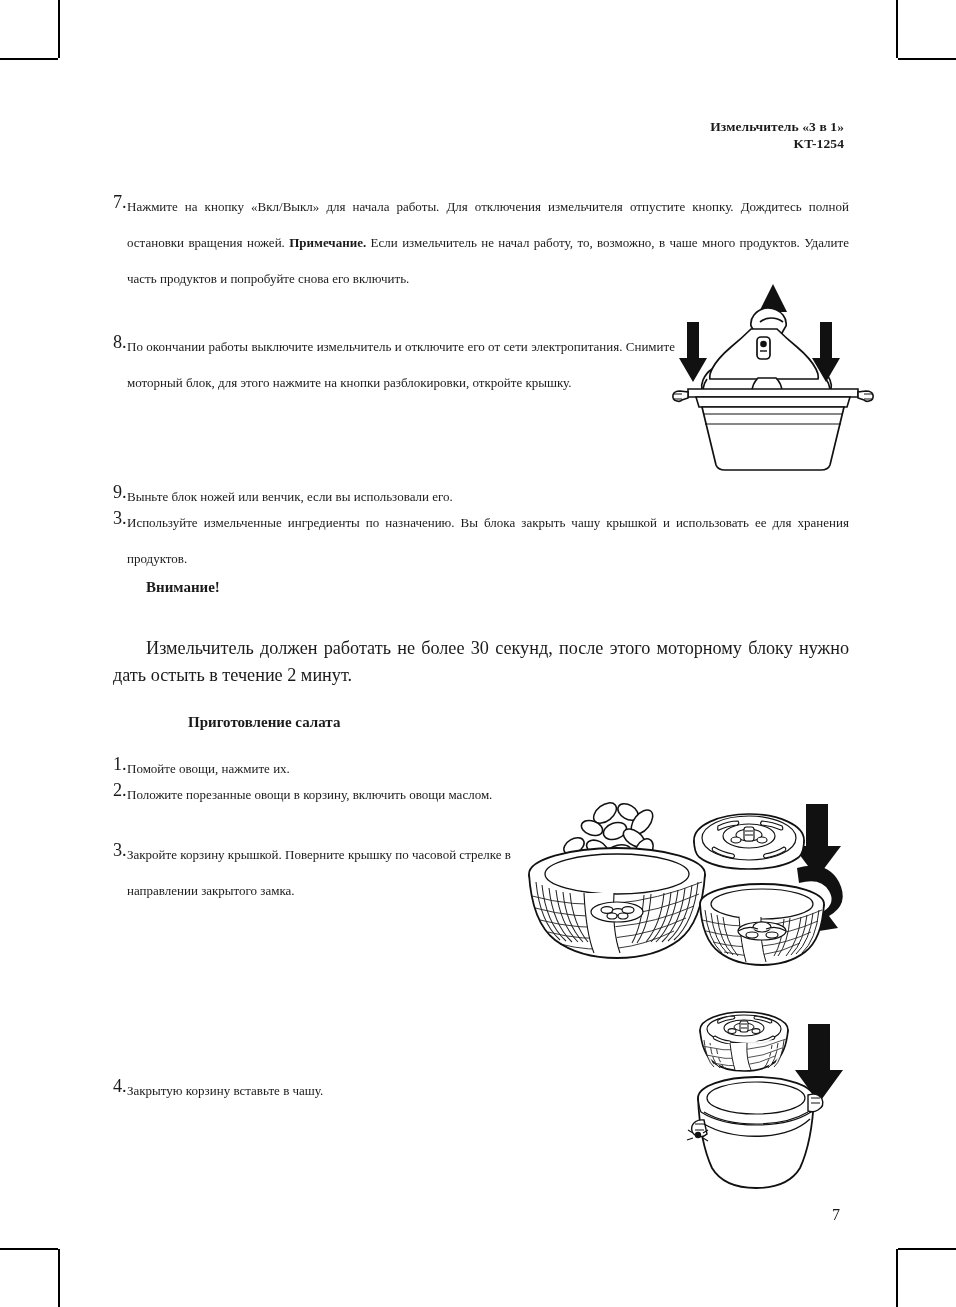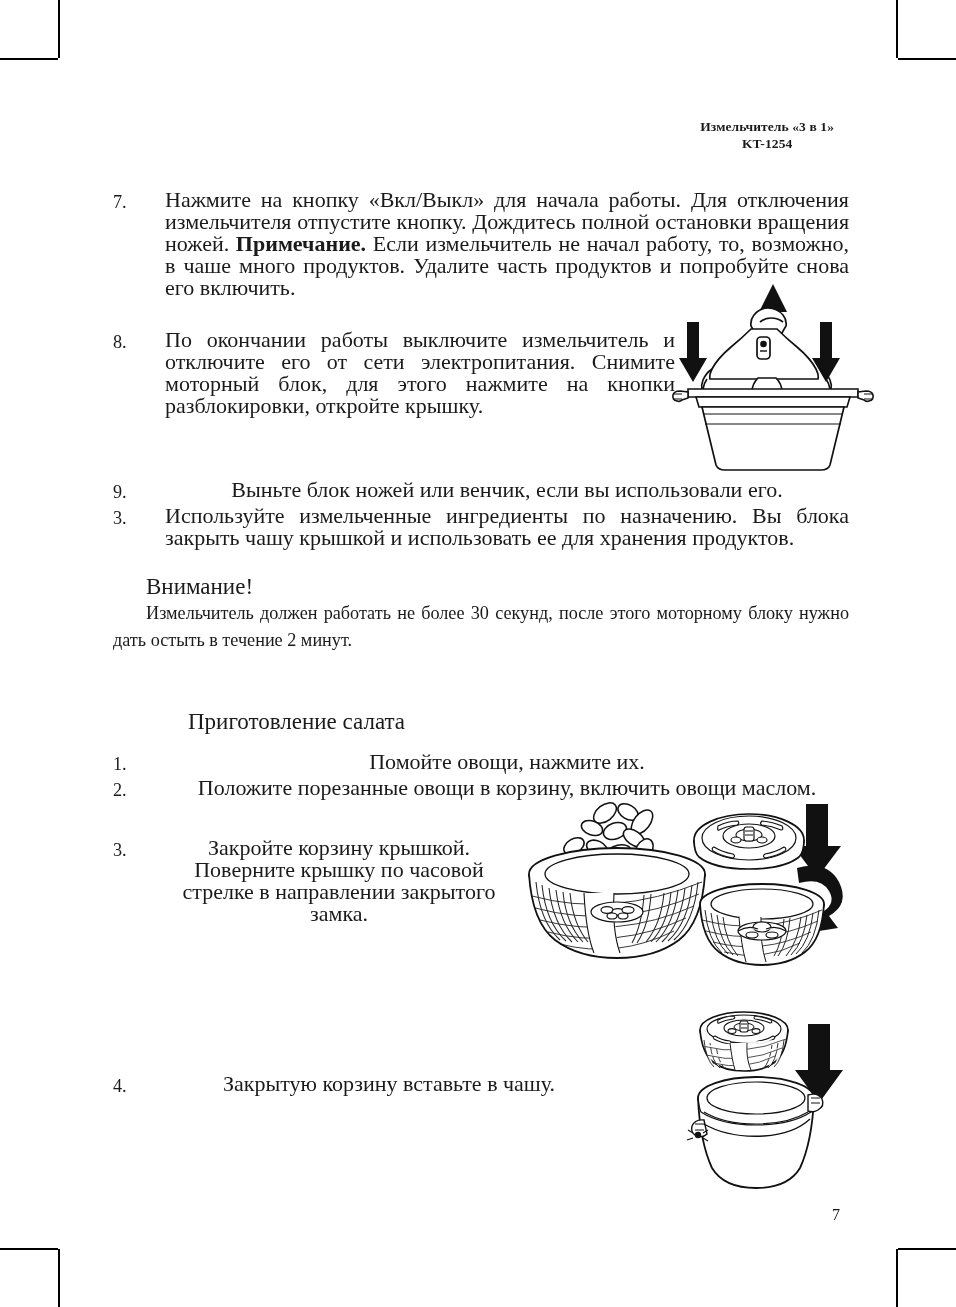--- a/index.html
+++ b/index.html
@@ -20,23 +20,23 @@
   .crop {
     position: absolute;
     background: #000;
   }
   .crop.v { width: 2px; height: 58px; }
   .crop.h { height: 2px; width: 58px; }
 
   
   .doc-header {
     position: absolute;
-    right: 122px;
+    right: 112px;
     top: 118px;
-    text-align: center;
+    text-align: right;
     font-weight: bold;
     font-size: 13.5px;
     line-height: 17px;
     letter-spacing: .1px;
     font-family: Liberation Serif, serif;
   }
 
   
   .content {
     position: absolute;
@@ -60,40 +60,40 @@
     position: absolute;
     left: 0;
     top: 0;
     width: 32px;
     text-align: left;
     font-size: 18.2px;
     line-height: 26.4px;
   }
   .li .txt {
     display: block;
-    margin-left: 52px;
-    font-size: 22px;
-    line-height: 22px;
+    margin-left: 14px;
+    font-size: 13px;
+    line-height: 36px;
     text-align: justify;
     text-justify: inter-word;
   }
-  .li .txt.nojust { text-align: center; }
+  .li .txt.nojust { text-align: left; }
 
   b, .bold { font-weight: bold; }
 
   .para {
     font-size: 18.2px;
     line-height: 26.4px;
     text-align: justify;
   }
-  .para.ind { text-indent: 33px; }
+  .para.ind { text-indent: 33px; margin-top: 35px; }
 
   .heading {
-    font-weight: normal;
-    font-size: 23px;
+    font-weight: bold;
+    font-size: 15px;
     line-height: 26.4px;
   }
 
   .page-num {
     position: absolute;
     font-size: 16px;
     right: 116px;
     top: 1206px;
   }
 

